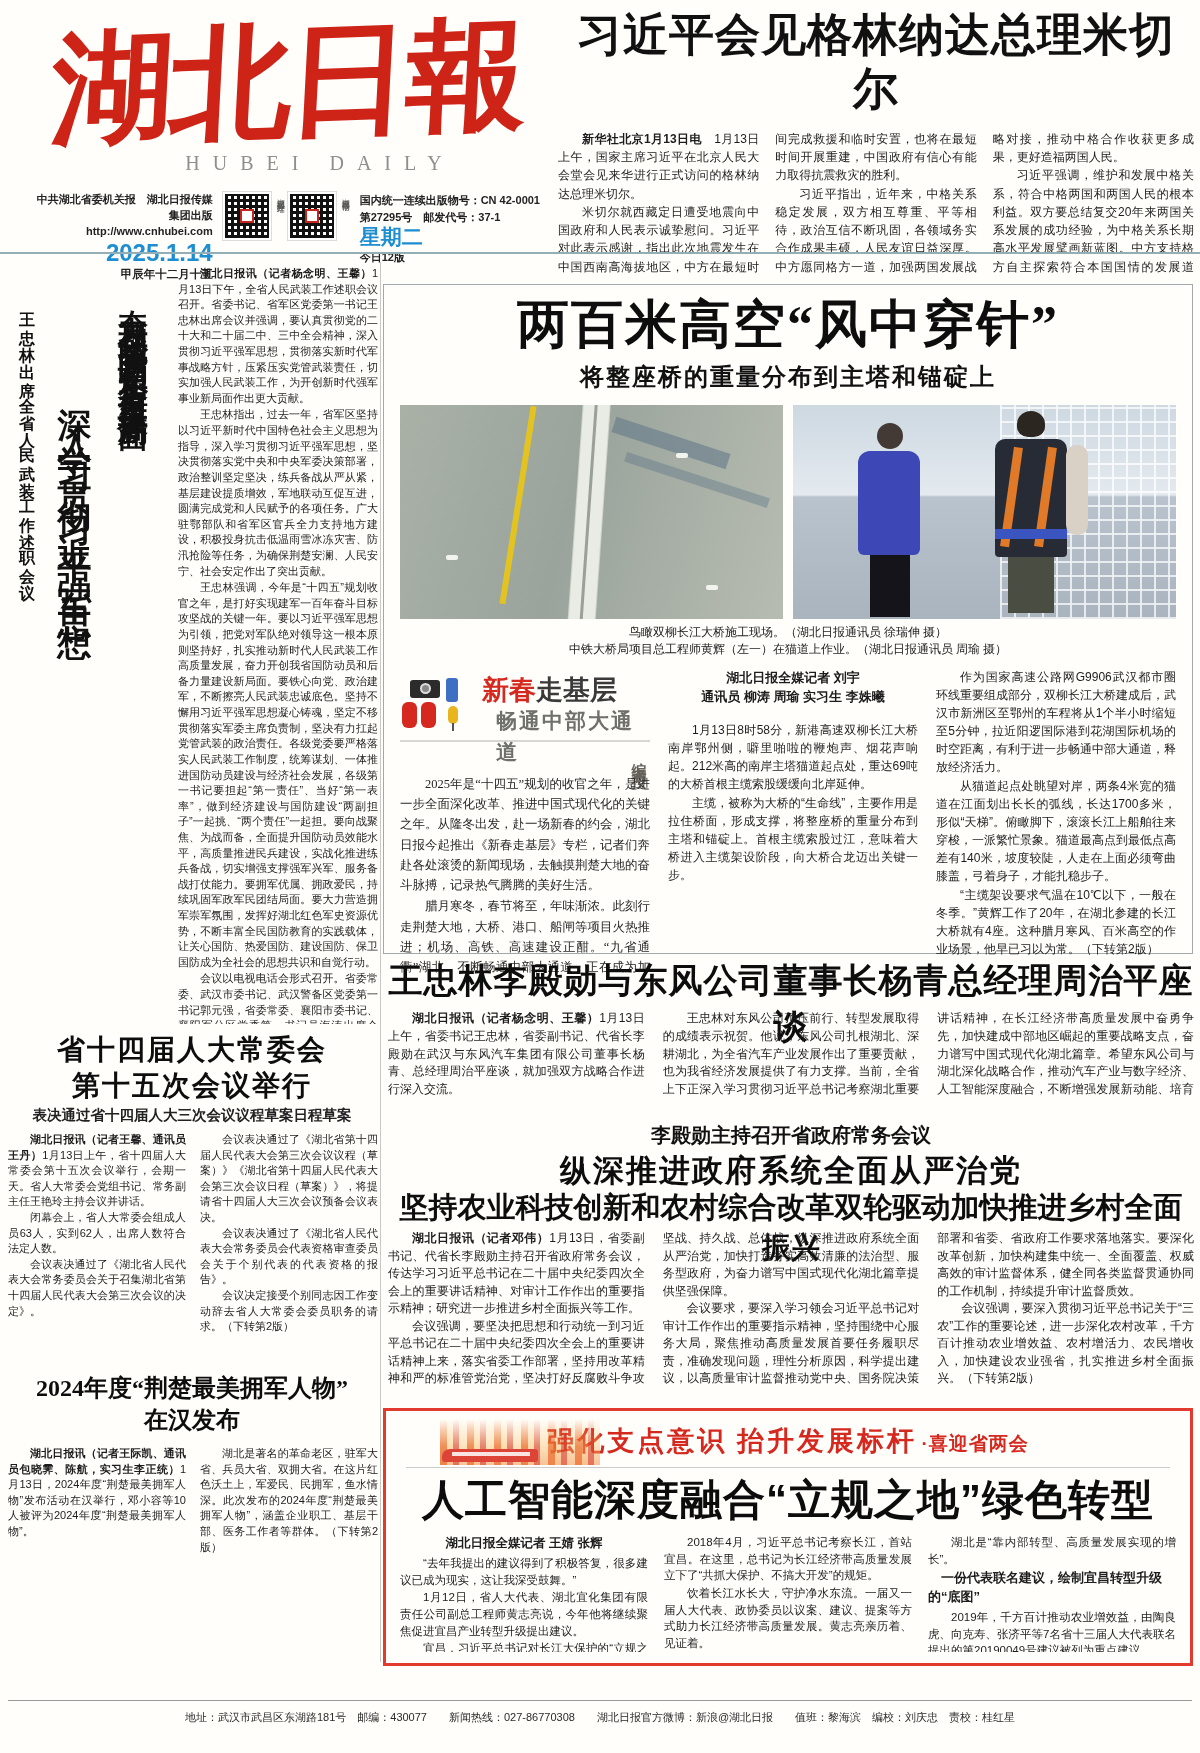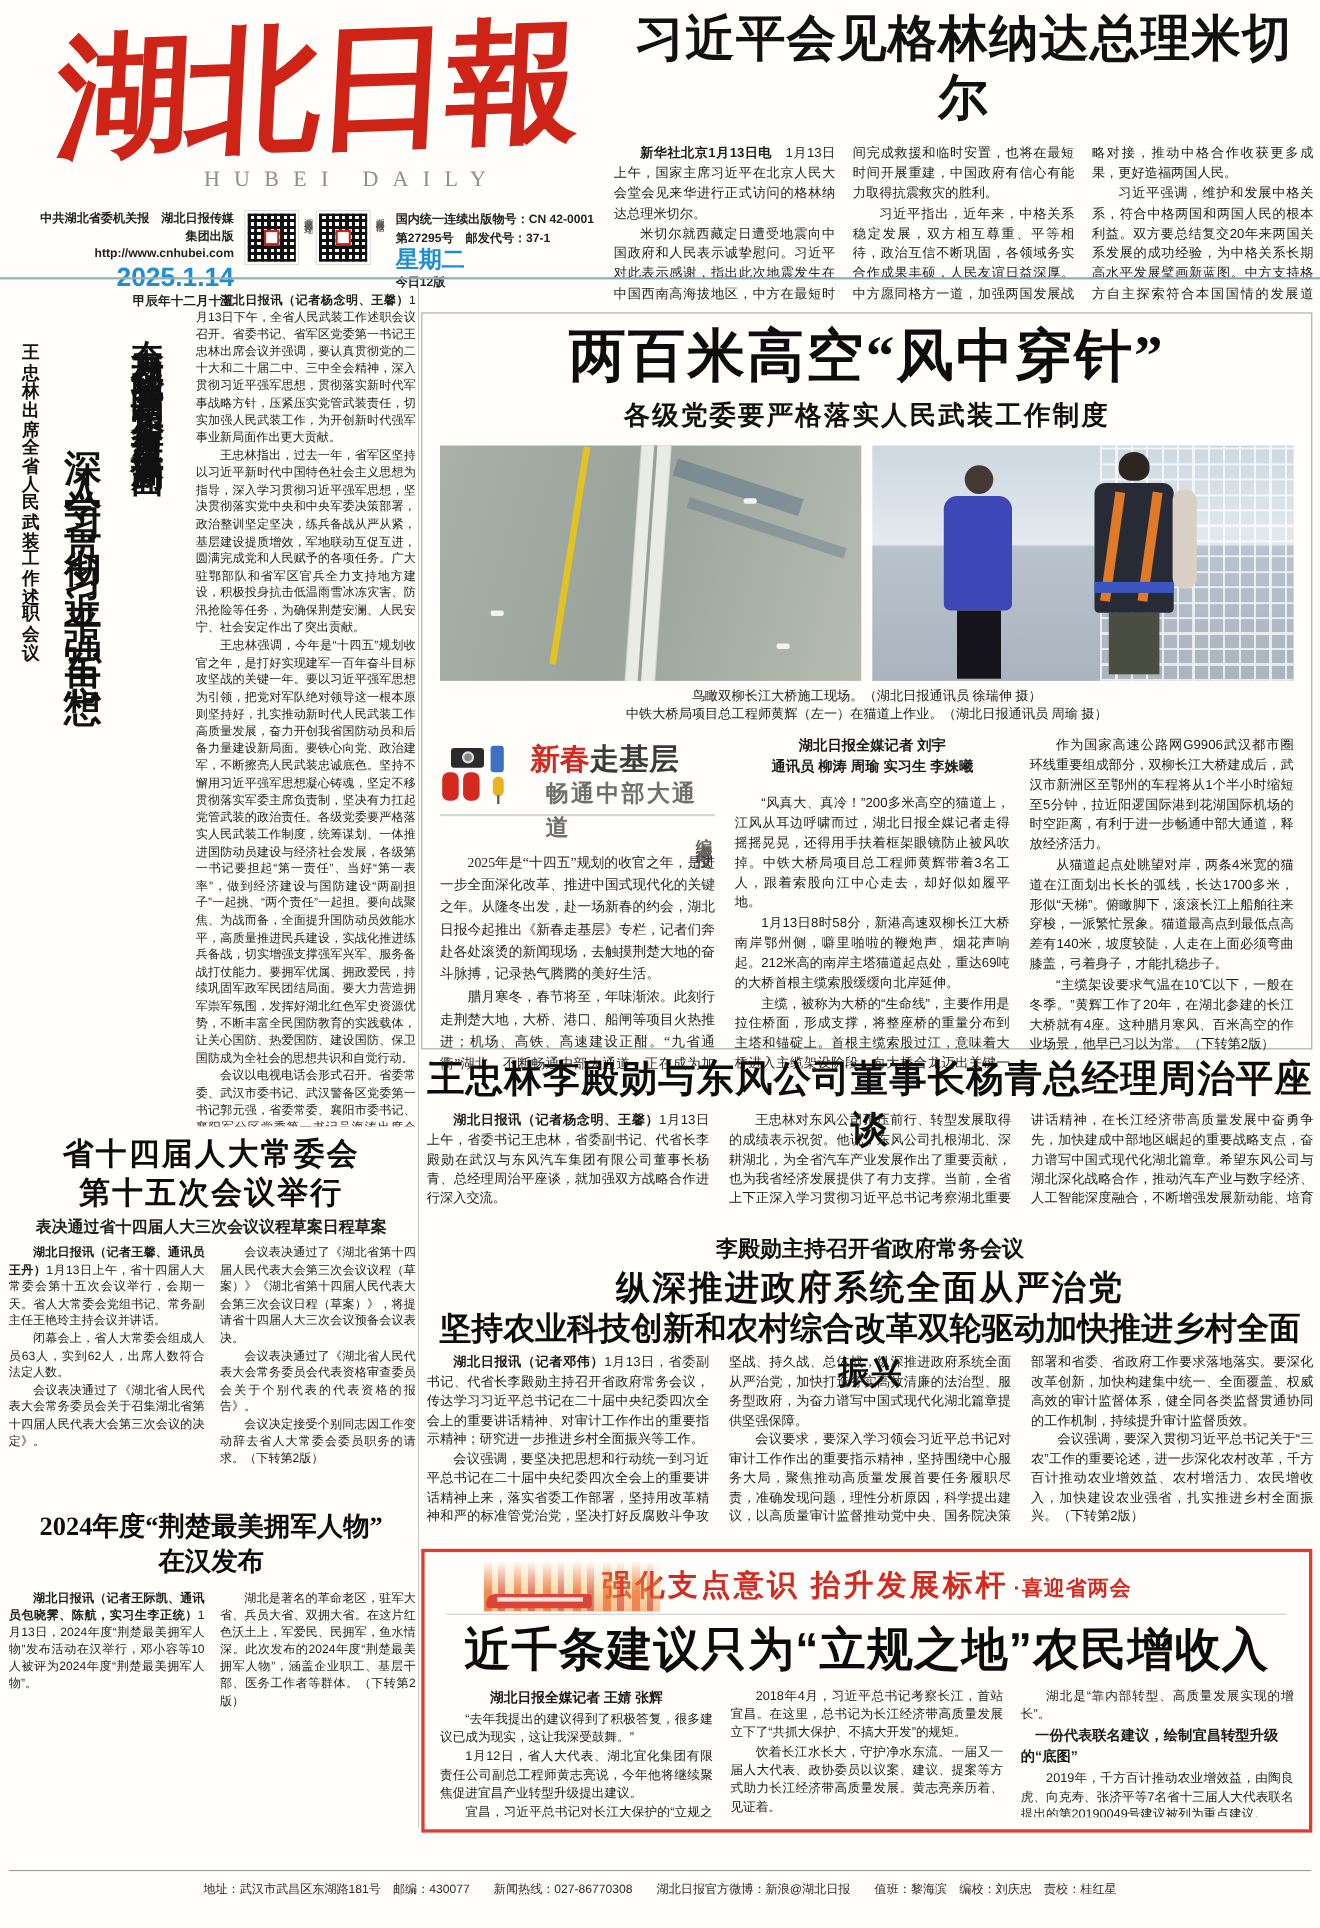--- a/index.html
+++ b/index.html
@@ -206,21 +206,21 @@
 
   <div class="abs leftbody">
     <p><span class="lead">湖北日报讯（记者杨念明、王馨）</span><span>1月13日下午，全省人民武装工作述职会议召开。省委书记、省军区党委第一书记王忠林出席会议并强调，要认真贯彻党的二十大和二十届二中、三中全会精神，深入贯彻习近平强军思想，贯彻落实新时代军事战略方针，压紧压实党管武装责任，切实加强人民武装工作，为开创新时代强军事业新局面作出更大贡献。</span></p>
     <p>王忠林指出，过去一年，省军区坚持以习近平新时代中国特色社会主义思想为指导，深入学习贯彻习近平强军思想，坚决贯彻落实党中央和中央军委决策部署，政治整训坚定坚决，练兵备战从严从紧，基层建设提质增效，军地联动互促互进，圆满完成党和人民赋予的各项任务。广大驻鄂部队和省军区官兵全力支持地方建设，积极投身抗击低温雨雪冰冻灾害、防汛抢险等任务，为确保荆楚安澜、人民安宁、社会安定作出了突出贡献。</p>
     <p>王忠林强调，今年是“十四五”规划收官之年，是打好实现建军一百年奋斗目标攻坚战的关键一年。要以习近平强军思想为引领，把党对军队绝对领导这一根本原则坚持好，扎实推动新时代人民武装工作高质量发展，奋力开创我省国防动员和后备力量建设新局面。要铁心向党、政治建军，不断擦亮人民武装忠诚底色。坚持不懈用习近平强军思想凝心铸魂，坚定不移贯彻落实军委主席负责制，坚决有力扛起党管武装的政治责任。各级党委要严格落实人民武装工作制度，统筹谋划、一体推进国防动员建设与经济社会发展，各级第一书记要担起“第一责任”、当好“第一表率”，做到经济建设与国防建设“两副担子”一起挑、“两个责任”一起担。要向战聚焦、为战而备，全面提升国防动员效能水平，高质量推进民兵建设，实战化推进练兵备战，切实增强支撑强军兴军、服务备战打仗能力。要拥军优属、拥政爱民，持续巩固军政军民团结局面。要大力营造拥军崇军氛围，发挥好湖北红色军史资源优势，不断丰富全民国防教育的实践载体，让关心国防、热爱国防、建设国防、保卫国防成为全社会的思想共识和自觉行动。</p>
     <p>会议以电视电话会形式召开。省委常委、武汉市委书记、武汉警备区党委第一书记郭元强，省委常委、襄阳市委书记、襄阳军分区党委第一书记吴海涛出席会议，其他相关同志书面述职。</p>
   </div>
 
   <div class="abs feature">
     <div class="f-head">两百米高空“风中穿针”</div>
-    <div class="f-sub">各级党委要严格落实人民武装工作制度</div>
+    <div class="f-sub">将整座桥的重量分布到主塔和锚碇上</div>
 
     <div class="photos">
       <div class="photo ph-left">
         <div class="crane"></div>
         <div class="deck"></div>
         <div class="deckline"></div>
         <div class="shadow"></div>
         <div class="shadow2"></div>
         <div class="boat" style="left:72%;top:48px;"></div>
         <div class="boat" style="left:12%;top:150px;"></div>
@@ -271,21 +271,20 @@
             <p>2025年是“十四五”规划的收官之年，是进一步全面深化改革、推进中国式现代化的关键之年。从隆冬出发，赴一场新春的约会，湖北日报今起推出《新春走基层》专栏，记者们奔赴各处滚烫的新闻现场，去触摸荆楚大地的奋斗脉搏，记录热气腾腾的美好生活。</p>
             <p>腊月寒冬，春节将至，年味渐浓。此刻行走荆楚大地，大桥、港口、船闸等项目火热推进；机场、高铁、高速建设正酣。“九省通衢”湖北，不断畅通中部大通道，正在成为加快建成中部地区崛起重要战略支点的有力支撑。</p>
           </div>
         </div>
       </div>
       <div class="f-col">
         <div class="byline">
           <div>湖北日报全媒记者 刘宇</div>
           <div>通讯员 柳涛 周瑜 实习生 李姝曦</div>
         </div>
-        <p>“风真大、真冷！”200多米高空的猫道上，江风从耳边呼啸而过，湖北日报全媒记者走得摇摇晃晃，还得用手扶着框架眼镜防止被风吹掉。中铁大桥局项目总工程师黄辉带着3名工人，跟着索股向江中心走去，却好似如履平地。</p>
         <p>1月13日8时58分，新港高速双柳长江大桥南岸鄂州侧，噼里啪啦的鞭炮声、烟花声响起。212米高的南岸主塔猫道起点处，重达69吨的大桥首根主缆索股缓缓向北岸延伸。</p>
         <p>主缆，被称为大桥的“生命线”，主要作用是拉住桥面，形成支撑，将整座桥的重量分布到主塔和锚碇上。首根主缆索股过江，意味着大桥进入主缆架设阶段，向大桥合龙迈出关键一步。</p>
       </div>
       <div class="f-col f-col3">
         <p>作为国家高速公路网G9906武汉都市圈环线重要组成部分，双柳长江大桥建成后，武汉市新洲区至鄂州的车程将从1个半小时缩短至5分钟，拉近阳逻国际港到花湖国际机场的时空距离，有利于进一步畅通中部大通道，释放经济活力。</p>
         <p>从猫道起点处眺望对岸，两条4米宽的猫道在江面划出长长的弧线，长达1700多米，形似“天梯”。俯瞰脚下，滚滚长江上船舶往来穿梭，一派繁忙景象。猫道最高点到最低点高差有140米，坡度较陡，人走在上面必须弯曲膝盖，弓着身子，才能扎稳步子。</p>
         <p>“主缆架设要求气温在10℃以下，一般在冬季。”黄辉工作了20年，在湖北参建的长江大桥就有4座。这种腊月寒风、百米高空的作业场景，他早已习以为常。（下转第2版）</p>
       </div>
     </div>
   </div>
@@ -333,21 +332,21 @@
   <div class="abs redbox">
     <div class="rb-kickrow">
       <div class="skyline">
         <div class="bars"></div>
         <div class="train"></div>
       </div>
       <span class="rb-kicker">强化支点意识  抬升发展标杆</span>
       <span class="rb-tag">·喜迎省两会</span>
     </div>
     <div class="rb-rule"></div>
-    <div class="rb-head">近千条建议只为“立规之地”农民增收入</div>
+    <div class="rb-head">人工智能深度融合“立规之地”绿色转型</div>
     <div class="rb-cols">
       <div class="rb-col">
         <div class="rb-byline">湖北日报全媒记者 王婧 张辉</div>
         <p>“去年我提出的建议得到了积极答复，很多建议已成为现实，这让我深受鼓舞。”</p>
         <p>1月12日，省人大代表、湖北宜化集团有限责任公司副总工程师黄志亮说，今年他将继续聚焦促进宜昌产业转型升级提出建议。</p>
         <p>宜昌，习近平总书记对长江大保护的“立规之地”。</p>
       </div>
       <div class="rb-col">
         <p>2018年4月，习近平总书记考察长江，首站宜昌。在这里，总书记为长江经济带高质量发展立下了“共抓大保护、不搞大开发”的规矩。</p>
         <p>饮着长江水长大，守护净水东流。一届又一届人大代表、政协委员以议案、建议、提案等方式助力长江经济带高质量发展。黄志亮亲历着、见证着。</p>

